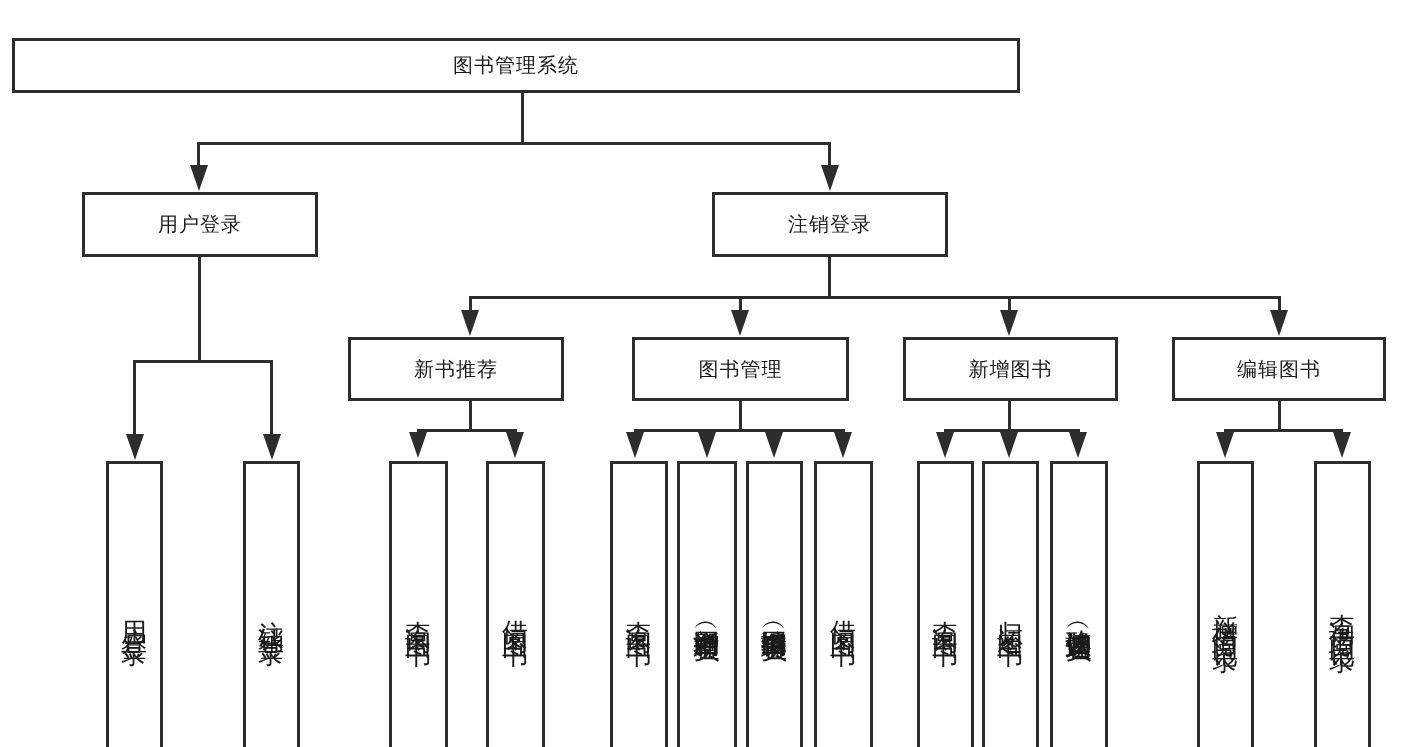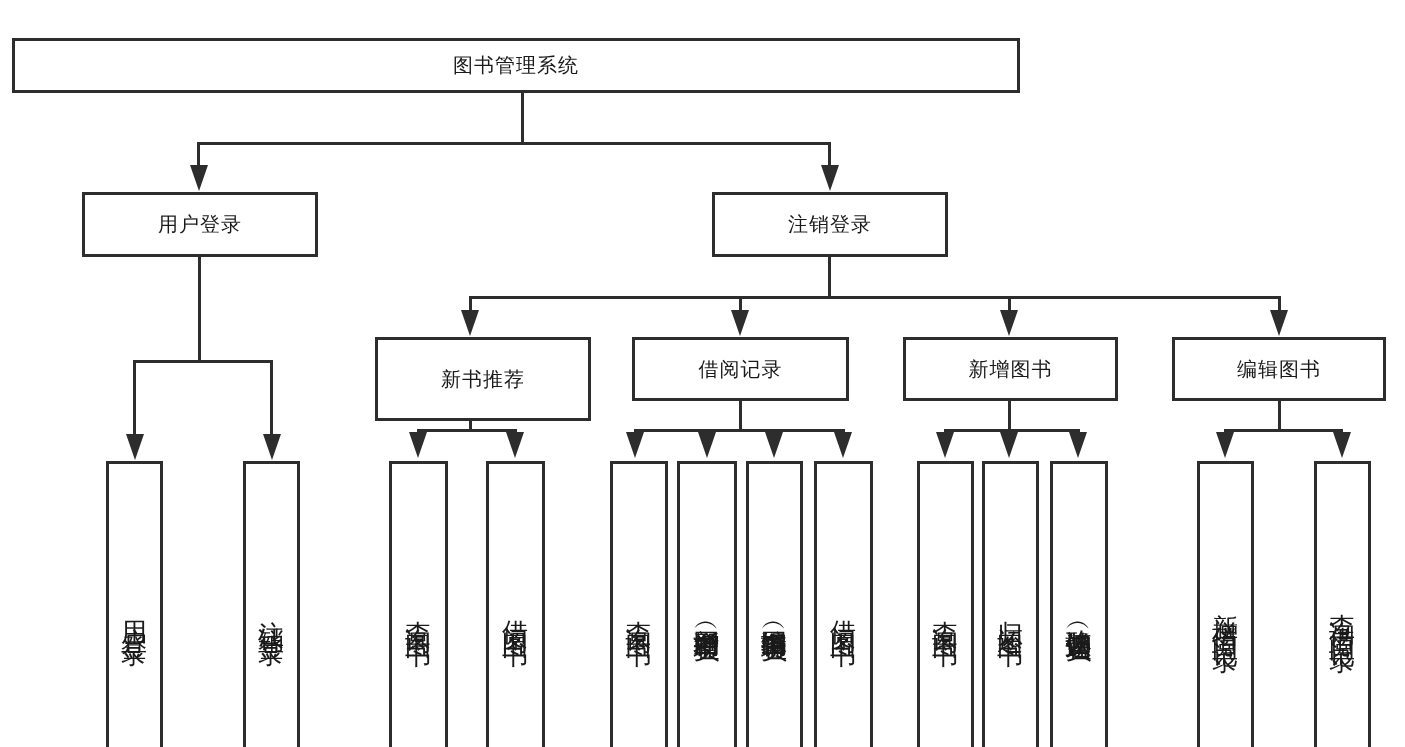--- a/index.html
+++ b/index.html
@@ -86,25 +86,25 @@
     <span class="hlabel">图书管理系统</span>
   </div>
 
   <div class="box" style="left:82px;top:168px;width:236px;height:65px">
     <span class="hlabel">用户登录</span>
   </div>
   <div class="box" style="left:712px;top:168px;width:236px;height:65px">
     <span class="hlabel">注销登录</span>
   </div>
 
-  <div class="box" style="left:375px;top:313px;width:216px;height:84px">
+  <div class="box" style="left:348px;top:313px;width:216px;height:64px">
     <span class="hlabel">新书推荐</span>
   </div>
   <div class="box" style="left:632px;top:313px;width:217px;height:64px">
-    <span class="hlabel">借阅记录</span>
+    <span class="hlabel">图书管理</span>
   </div>
   <div class="box" style="left:903px;top:313px;width:215px;height:64px">
     <span class="hlabel">新增图书</span>
   </div>
   <div class="box" style="left:1172px;top:313px;width:214px;height:64px">
     <span class="hlabel">编辑图书</span>
   </div>
 
   <div class="box" style="left:106px;top:437px;width:57px;height:305px">
     <span class="vbox">用户登录</span>

